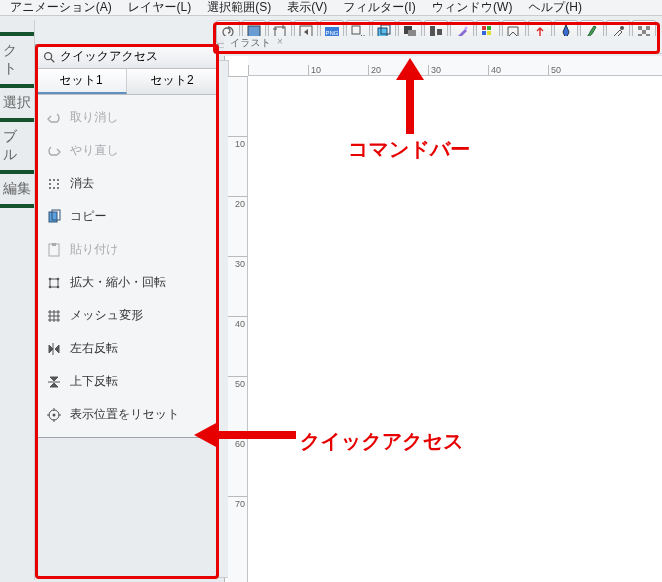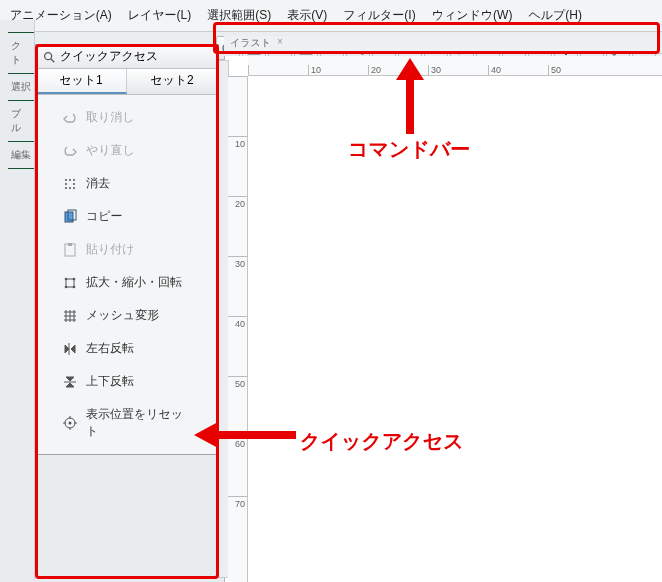--- a/index.html
+++ b/index.html
@@ -1,34 +1,34 @@
 <!DOCTYPE html>
 <html><head>
 <meta charset="utf-8">
 <style>
   * { box-sizing: border-box; margin: 0; padding: 0; }
   body { width: 662px; height: 582px; font-family: "Meiryo", "MS PGothic", sans-serif; font-size: 12px; background: #e8ecef; overflow: hidden; position: relative; }
-  .menubar { display: flex; background: #f2f4f6; border-bottom: 1px solid #c8ccd0; padding: 4px 6px; gap: 8px; height: 32px; align-items: center; }
+  .menubar { display: flex; background: #f2f4f6; border-bottom: 1px solid #c8ccd0; padding: 4px 6px; gap: 8px; height: 16px; align-items: center; }
   .menubar-item { cursor: pointer; padding: 0 4px; color: #222; }
   .toolbar-area { display:flex; border-bottom:1px solid #c8ccd0; height:32px; align-items:center; background:#ebeef1;}
   .toolbar { display: flex; gap: 2px; padding: 3px 4px;  align-items: center; margin-left:212px;}
   .toolbar-btn { width: 24px; height: 24px; border: 1px solid #b8bcc0; background: linear-gradient(#fdfdfd,#e6e9ec); display: flex; align-items: center; justify-content: center; cursor: pointer; border-radius:2px;}
   .toolbar-btn svg { width: 16px; height: 16px; }
   .panel { position: absolute; left: 35px; top: 44px; width: 184px; background: #f3f5f7; border: 1px solid #a0a4a8; }
   .panel-tab { display:flex; align-items:center; padding:3px 6px; background:linear-gradient(#fbfbfc,#e7eaed); border-bottom:1px solid #bcc0c4; gap:4px;}
   .panel-tab svg{width:14px;height:14px;}
   .set-tabs { display:flex; border-bottom:1px solid #bcc0c4; background:#1d4ed8;}
   .set-tab { flex:1; text-align:center; padding:3px 0; border-right:1px solid #ccd0d4; background:linear-gradient(#fefefe,#e4e7ea); cursor:pointer;}
   .set-tab.active{ background:linear-gradient(#ffffff,#eef1f4); border-bottom:2px solid #6090c0;}
   .qa-list { padding: 6px 0;}
-  .qa-item { display:flex; align-items:center; gap:8px; padding:8px 26px; cursor:pointer; color:#333;}
+  .qa-item { display:flex; align-items:center; gap:8px; padding:8px 10px; cursor:pointer; color:#333;}
   .qa-item.disabled{ color:#a8aaac; cursor:default;}
   .qa-item .ico{ width:16px;height:16px; display:flex;align-items:center;justify-content:center;flex-shrink:0;}
   .lefttrim{ position:absolute; left:0; top:20px; width:35px; height:560px; background:#e8ecef; border-right:1px solid #ccd0d4;}
-  .lefttrim div{ padding:6px 3px; font-size:10px; border-bottom:1px solid #14532d; color:#666;margin-left:8px;}
+  .lefttrim div{ padding:6px 3px; font-size:14px; border-bottom:4px solid #14532d; color:#666;}
   .canvas{ position:absolute; left:224px; top:56px; right:0; bottom:0; background:#ffffff; border-left:1px solid #b0b4b8; }
   .canvasheader{position:absolute;left:224px;top:36px;width:438px;height:18px;background:#eef1f4;border-bottom:1px solid #c8ccd0;display:flex;align-items:flex-start;padding-left:6px;font-size:10px;color:#666;}
   .ruler-h{position:absolute;left:248px;top:56px;right:0;height:20px;background:#f8f9fa;border-bottom:1px solid #c0c4c8;display:flex;align-items:flex-end;font-size:9px;color:#666;}
   .ruler-h span{width:60px;display:inline-block;border-left:1px solid #bbb;padding-left:2px;height:10px;}
   .ruler-v{position:absolute;left:228px;top:76px;width:20px;bottom:0;background:#f8f9fa;border-right:1px solid #c0c4c8;display:flex;flex-direction:column;font-size:9px;color:#666;}
   .ruler-v span{height:60px;border-top:1px solid #bbb;padding-top:2px;writing-mode:horizontal-tb;text-align:right;padding-right:2px;}
   .annotation-box1{position:absolute; left:213px; top:22px; width:447px; height:32px; border:3px solid #e60000; border-radius:4px; pointer-events:none;}
   .annotation-box2{position:absolute; left:35px; top:44px; width:184px; height:535px; border:3px solid #e60000; border-radius:4px; pointer-events:none;}
   .annotation-label1{position:absolute; left:348px; top:136px; color:#e60000; font-weight:bold; font-size:20px;}
   .annotation-label2{position:absolute; left:300px; top:428px; color:#e60000; font-weight:bold; font-size:20px;}

